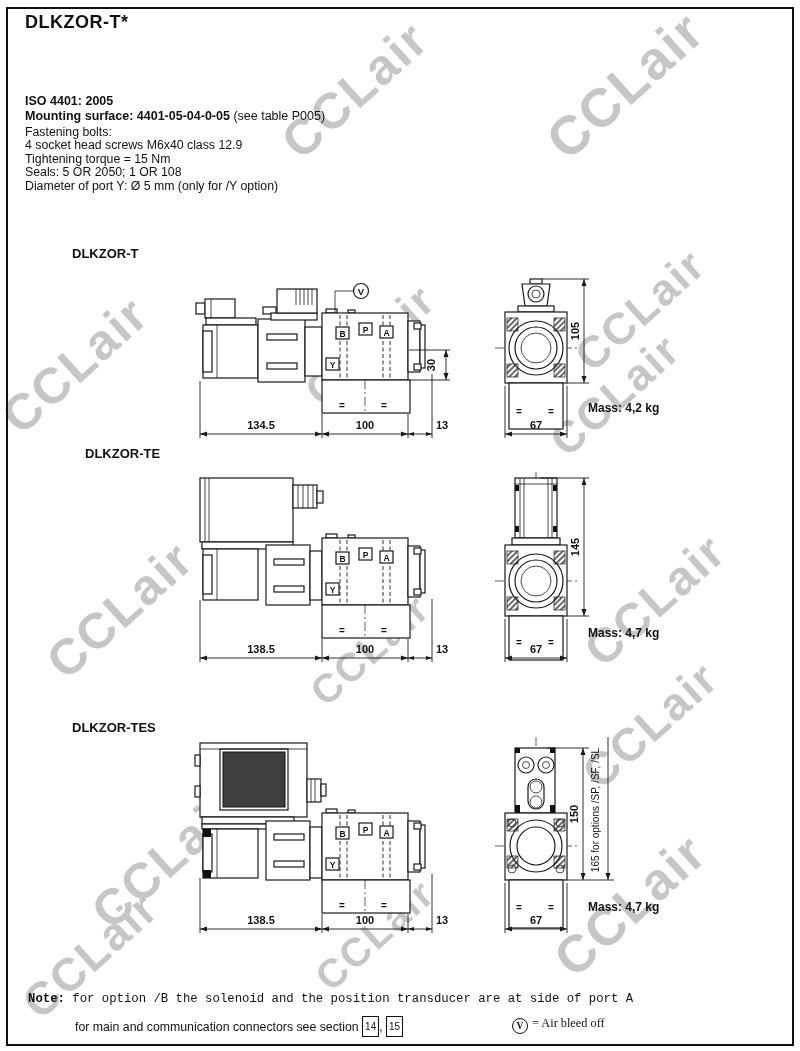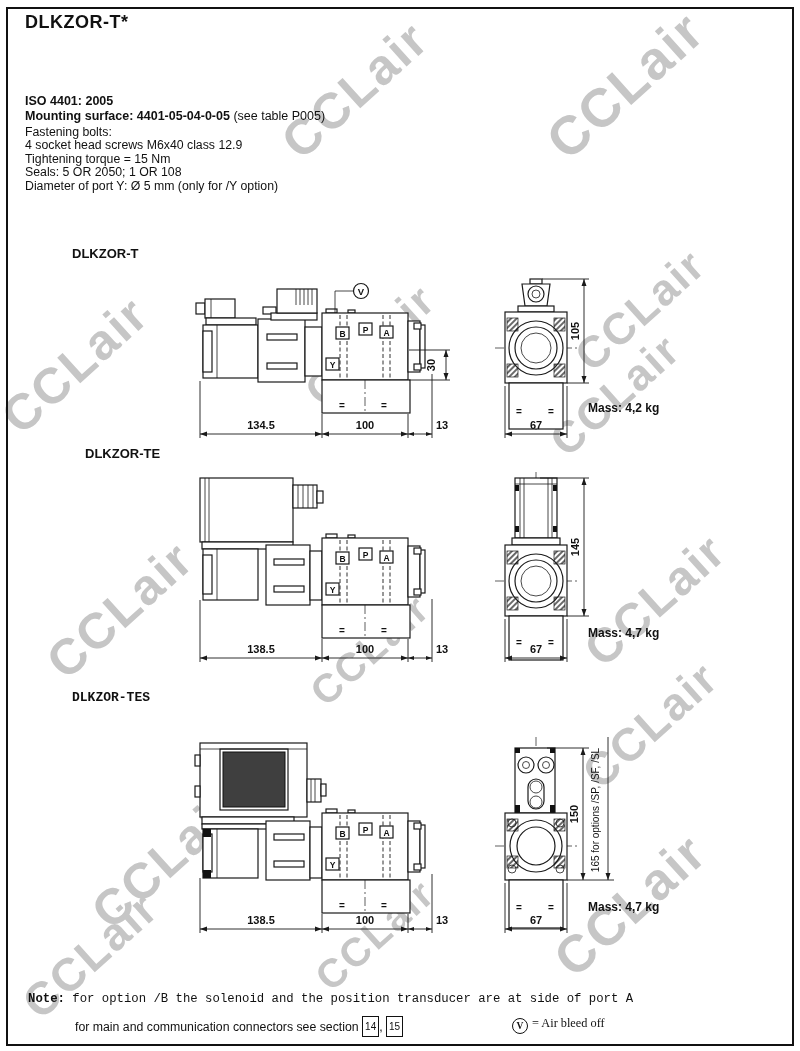--- a/index.html
+++ b/index.html
@@ -66,21 +66,21 @@
 <div class="abs fasten">
   <div>Fastening bolts:</div>
   <div>4 socket head screws M6x40 class 12.9</div>
   <div>Tightening torque = 15 Nm</div>
   <div>Seals: 5 OR 2050;  1 OR 108</div>
   <div>Diameter of port Y: Ø 5 mm (only for /Y option)</div>
 </div>
 
 <div class="dlabel" style="top:246px;text-align:right;">DLKZOR-T</div>
 <div class="dlabel" style="top:446px;padding-left:13px;">DLKZOR-TE</div>
-<div class="dlabel" style="top:690px;font-family:Liberation Mono, monospace;">DLKZOR-TES</div>
+<div class="dlabel" style="top:720px;">DLKZOR-TES</div>
 
 <svg style="left:190px;top:276px;" width="480" height="168">
   <defs>
     <pattern id="h1" width="4" height="4" patternUnits="userSpaceOnUse" patternTransform="rotate(45)">
       <rect width="4" height="4" fill="#fff"></rect>
         <line x1="1" y1="0" x2="1" y2="4" stroke="#444" stroke-width="1.6"></line>
     </pattern>
   </defs>
   <g>
     <rect class="fw" x="6" y="27" width="9" height="11"></rect>

